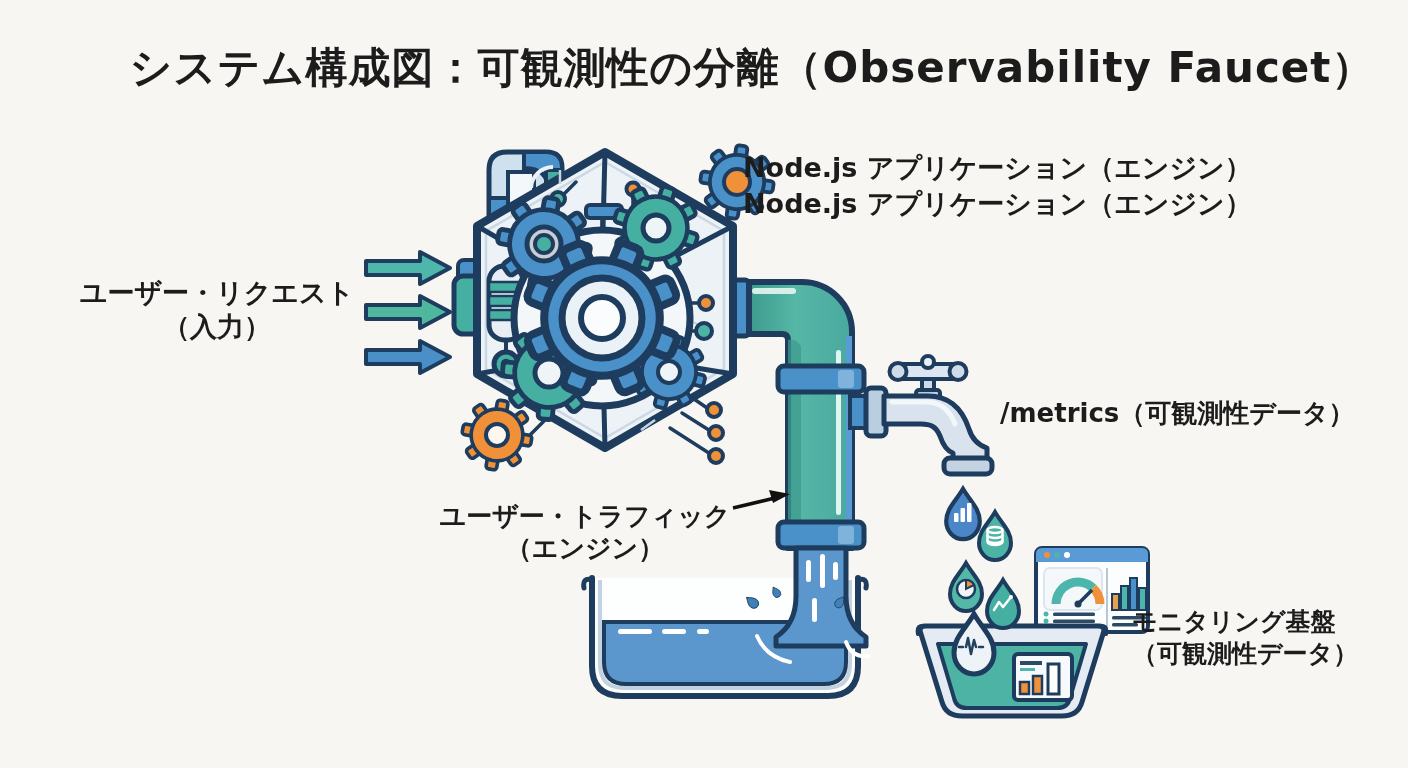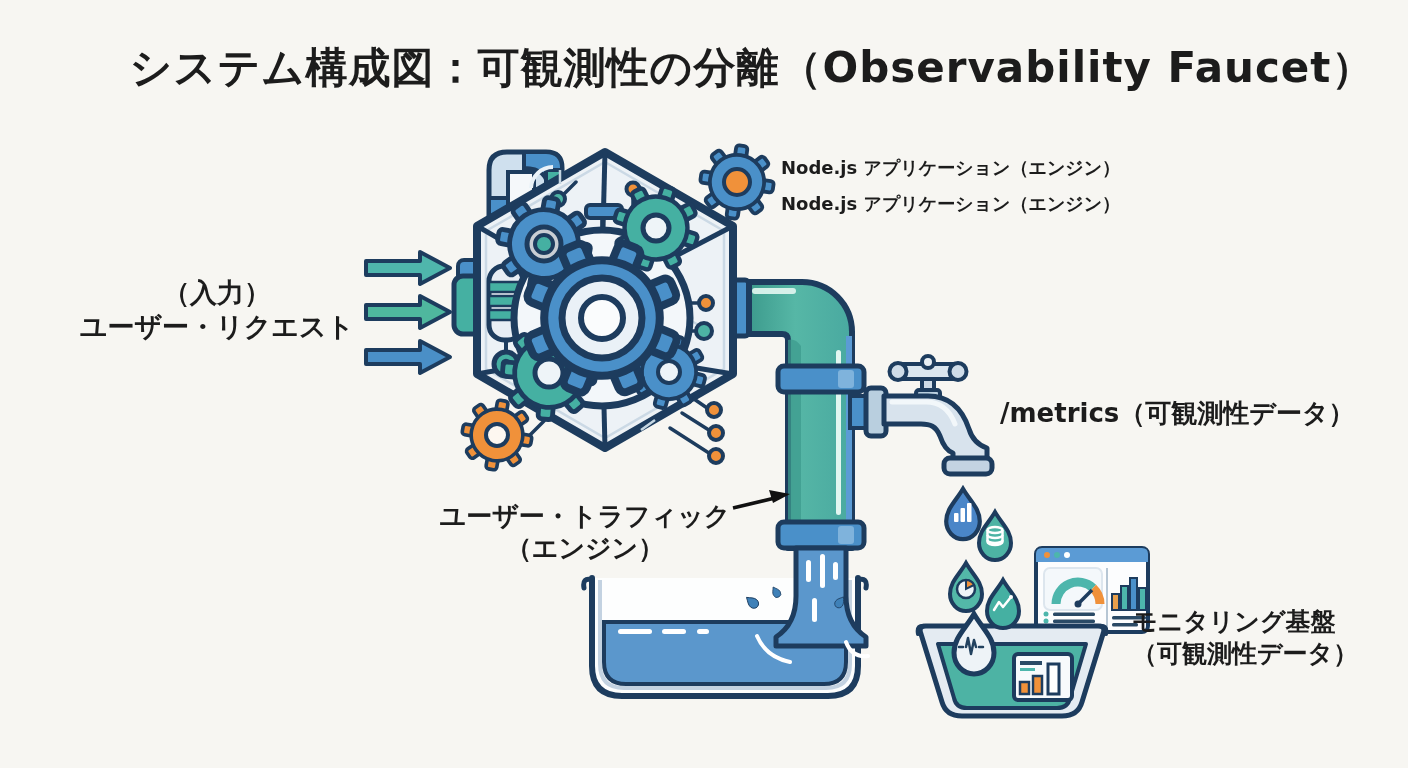--- a/index.html
+++ b/index.html
@@ -7,21 +7,21 @@
   body{background:#e9e9e9;}
   .stage{
     position:relative; width:1408px; height:768px; overflow:hidden;
     background:var(--bg); font-family:"DejaVu Sans","Liberation Sans",sans-serif;
     color:var(--ink);
   }
   .stage svg{position:absolute; left:0; top:0;}
   .label{position:absolute; font-weight:600; color:var(--ink); white-space:nowrap;}
   .title{left:0; top:40px; width:1408px; text-align:center; font-size:42px; font-weight:700; letter-spacing:1px;padding-left:48px;}
   .lbl-input{left:52px; top:276px; width:330px; text-align:center; font-size:27px; line-height:34px;}
-  .lbl-engine{left:781px; top:150px; font-size:18px; line-height:36px;}
+  .lbl-engine{left:743px; top:150px; font-size:27px; line-height:36px;}
   .lbl-metrics{left:1000px; top:396px; font-size:26px;}
   .lbl-traffic{left:420px; top:500px; width:330px; text-align:center; font-size:26px; line-height:32px;}
   .lbl-mainout{left:356px; top:622px; width:265px; text-align:center; font-size:26px; line-height:35px;}
   .lbl-monitor{left:1132px; top:606px; font-size:25px; line-height:32px;}
 </style>
 </head>
 <body>
 
 <div class="stage">
 
@@ -264,22 +264,22 @@
 
   <g>
     <line x1="733" y1="508" x2="775" y2="498" stroke="#111111" stroke-width="3.5"></line>
     <polygon points="790,494 769,490 773,503" fill="#111111"></polygon>
   </g>
 </svg>
 
 <div class="label title">システム構成図：可観測性の分離（Observability Faucet）</div>
 
 <div class="label lbl-input">
+  <div>ユーザー・リクエスト</div>
   <div>（入力）</div>
-  <div>ユーザー・リクエスト</div>
 </div>
 
 <div class="label lbl-engine">
   <div>Node.js アプリケーション（エンジン）</div>
   <div>Node.js アプリケーション（エンジン）</div>
 </div>
 
 <div class="label lbl-metrics">/metrics（可観測性データ）</div>
 
 <div class="label lbl-traffic">

